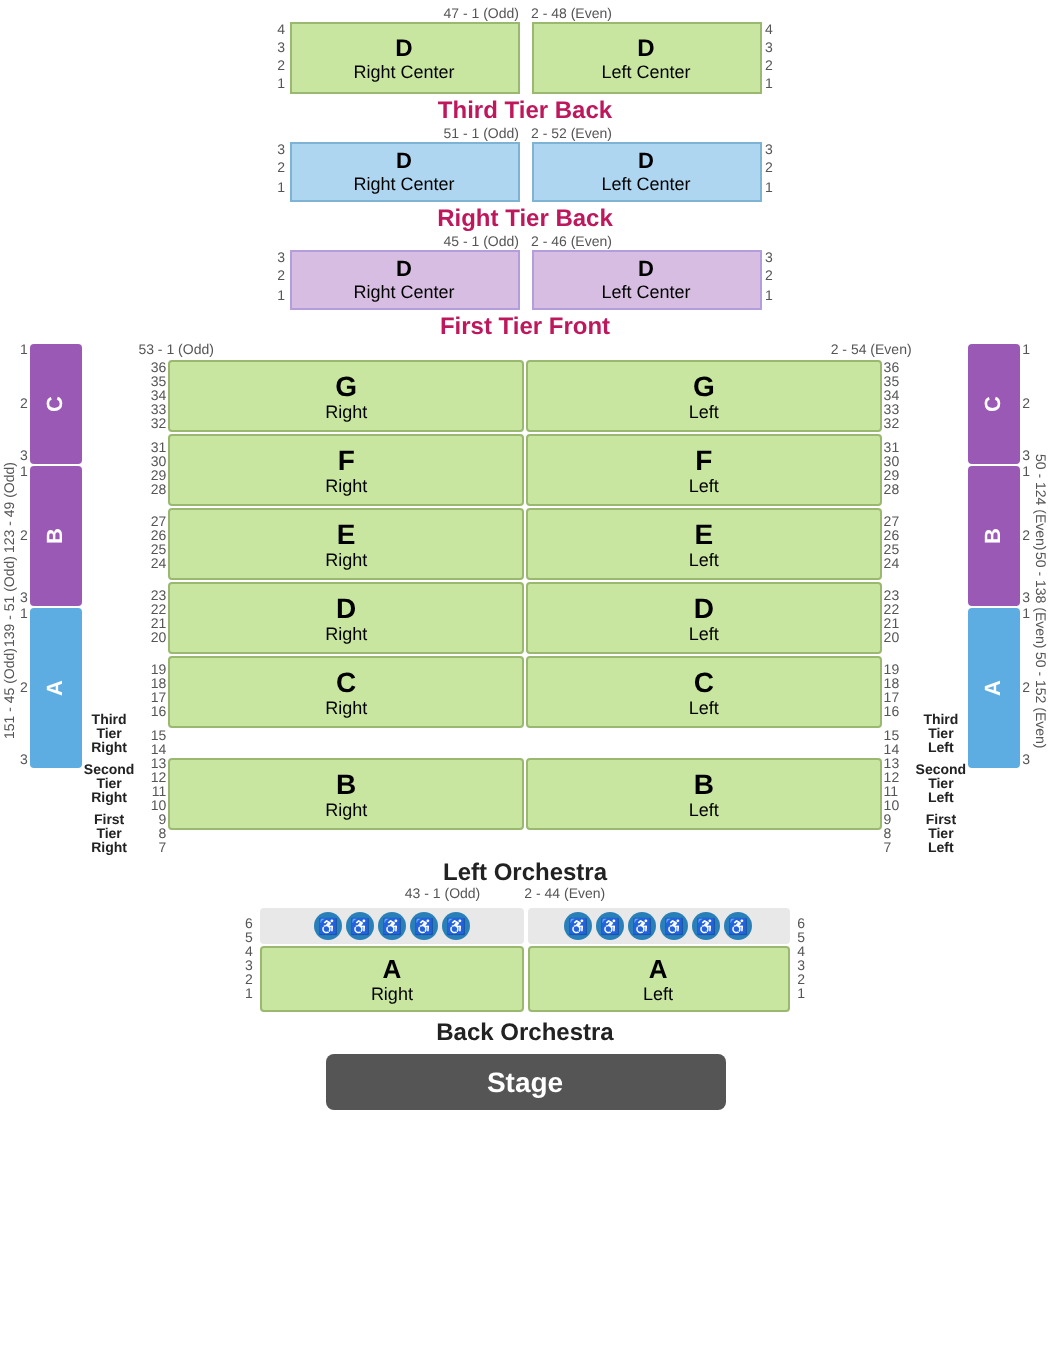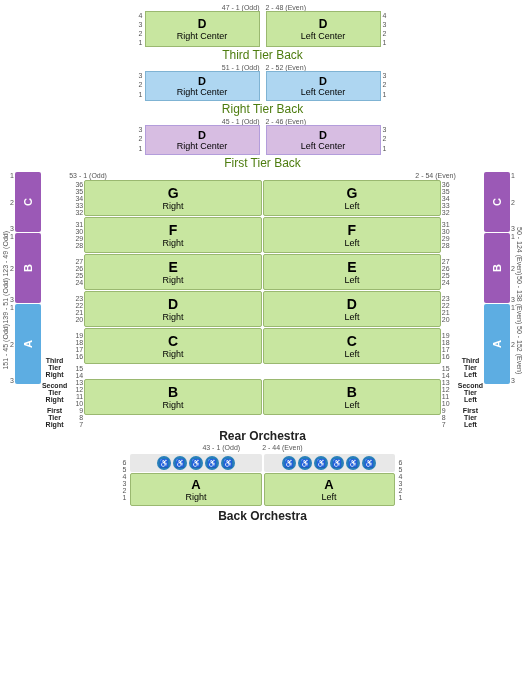--- a/index.html
+++ b/index.html
@@ -6,22 +6,22 @@
     body {
       width: 525px;
       height: 680px;
       background: #fff;
       font-family: Arial, sans-serif;
       font-size: 10px;
       overflow: hidden;
     }
     .tier-label {
       font-size: 12px;
-      font-weight: normal;
-      color: #4d7c0f;
+      font-weight: bold;
+      color: #be185d;
       margin: 1px 0;
     }
 
     
     .stage-box {
       background: #555;
       color: #fff;
       font-size: 14px;
       font-weight: bold;
       width: 200px;
@@ -168,21 +168,21 @@
             <span style="font-size:9px;">Left Center</span>
           </div>
           <div class="tier-side-nums">
             <span>3</span>
               <span>2</span>
               <span>1</span>
           </div>
         </div>
       </div>
     </div>
-    <div class="tier-label">First Tier Back</div>
+    <div class="tier-label">First Tier Front</div>
   </div>
 
   <div style="display:flex;width:100%;align-items:stretch;gap:1px;">
 
     <div style="display:flex;flex-direction:column;align-items:center;justify-content:center;gap:1px;">
       <div style="writing-mode:vertical-rl;transform:rotate(180deg);font-size:7px;color:#555;white-space:nowrap;">123 - 49 (Odd)</div>
       <div style="writing-mode:vertical-rl;transform:rotate(180deg);font-size:7px;color:#555;white-space:nowrap;">139 - 51 (Odd)</div>
       <div style="writing-mode:vertical-rl;transform:rotate(180deg);font-size:7px;color:#555;white-space:nowrap;">151 - 45 (Odd)</div>
     </div>
 
@@ -431,21 +431,21 @@
 
     <div style="display:flex;flex-direction:column;align-items:center;justify-content:center;gap:1px;">
       <div style="writing-mode:vertical-rl;font-size:7px;color:#555;white-space:nowrap;">50 - 124 (Even)</div>
       <div style="writing-mode:vertical-rl;font-size:7px;color:#555;white-space:nowrap;">50 - 138 (Even)</div>
       <div style="writing-mode:vertical-rl;font-size:7px;color:#555;white-space:nowrap;">50 - 152 (Even)</div>
     </div>
 
   </div>
 
   <div style="display:flex;flex-direction:column;align-items:center;width:100%;">
-    <div style="font-size:12px;font-weight:bold;color:#222;">Rear Orchestra</div>
+    <div style="font-size:12px;font-weight:bold;color:#222;">Left Orchestra</div>
     <div style="display:flex;align-items:center;gap:2px;font-size:7px;color:#555;margin:1px 0;">
       <span>43 - 1 (Odd)</span>
       <span style="margin:0 20px;">2 - 44 (Even)</span>
     </div>
 
     <div style="display:flex;align-items:center;justify-content:center;width:280px;gap:2px;margin:2px 0;">
       <div style="display:flex;flex-direction:column;font-size:7px;color:#555;text-align:right;margin-right:2px;">
         <span>6</span>
           <span>5</span>
           <span>4</span>
@@ -488,14 +488,17 @@
           <span>4</span>
           <span>3</span>
           <span>2</span>
           <span>1</span>
       </div>
     </div>
 
     <div style="font-size:12px;font-weight:bold;color:#222;margin:1px 0;">Back Orchestra</div>
   </div>
 
+  <div class="stage-box">
+    <span>Stage</span>
+  </div>
 
 </div>
 
 </body></html>

